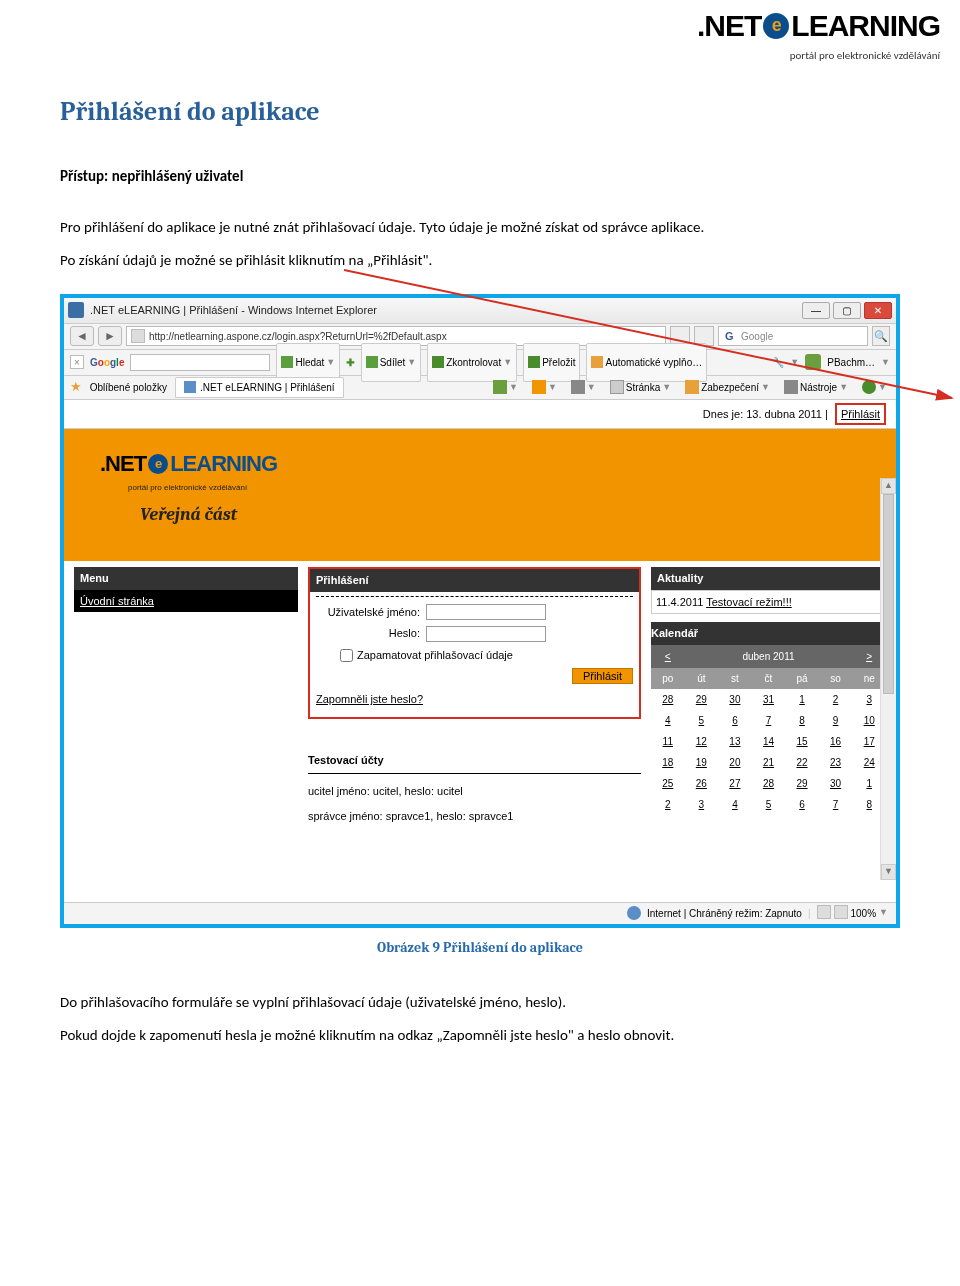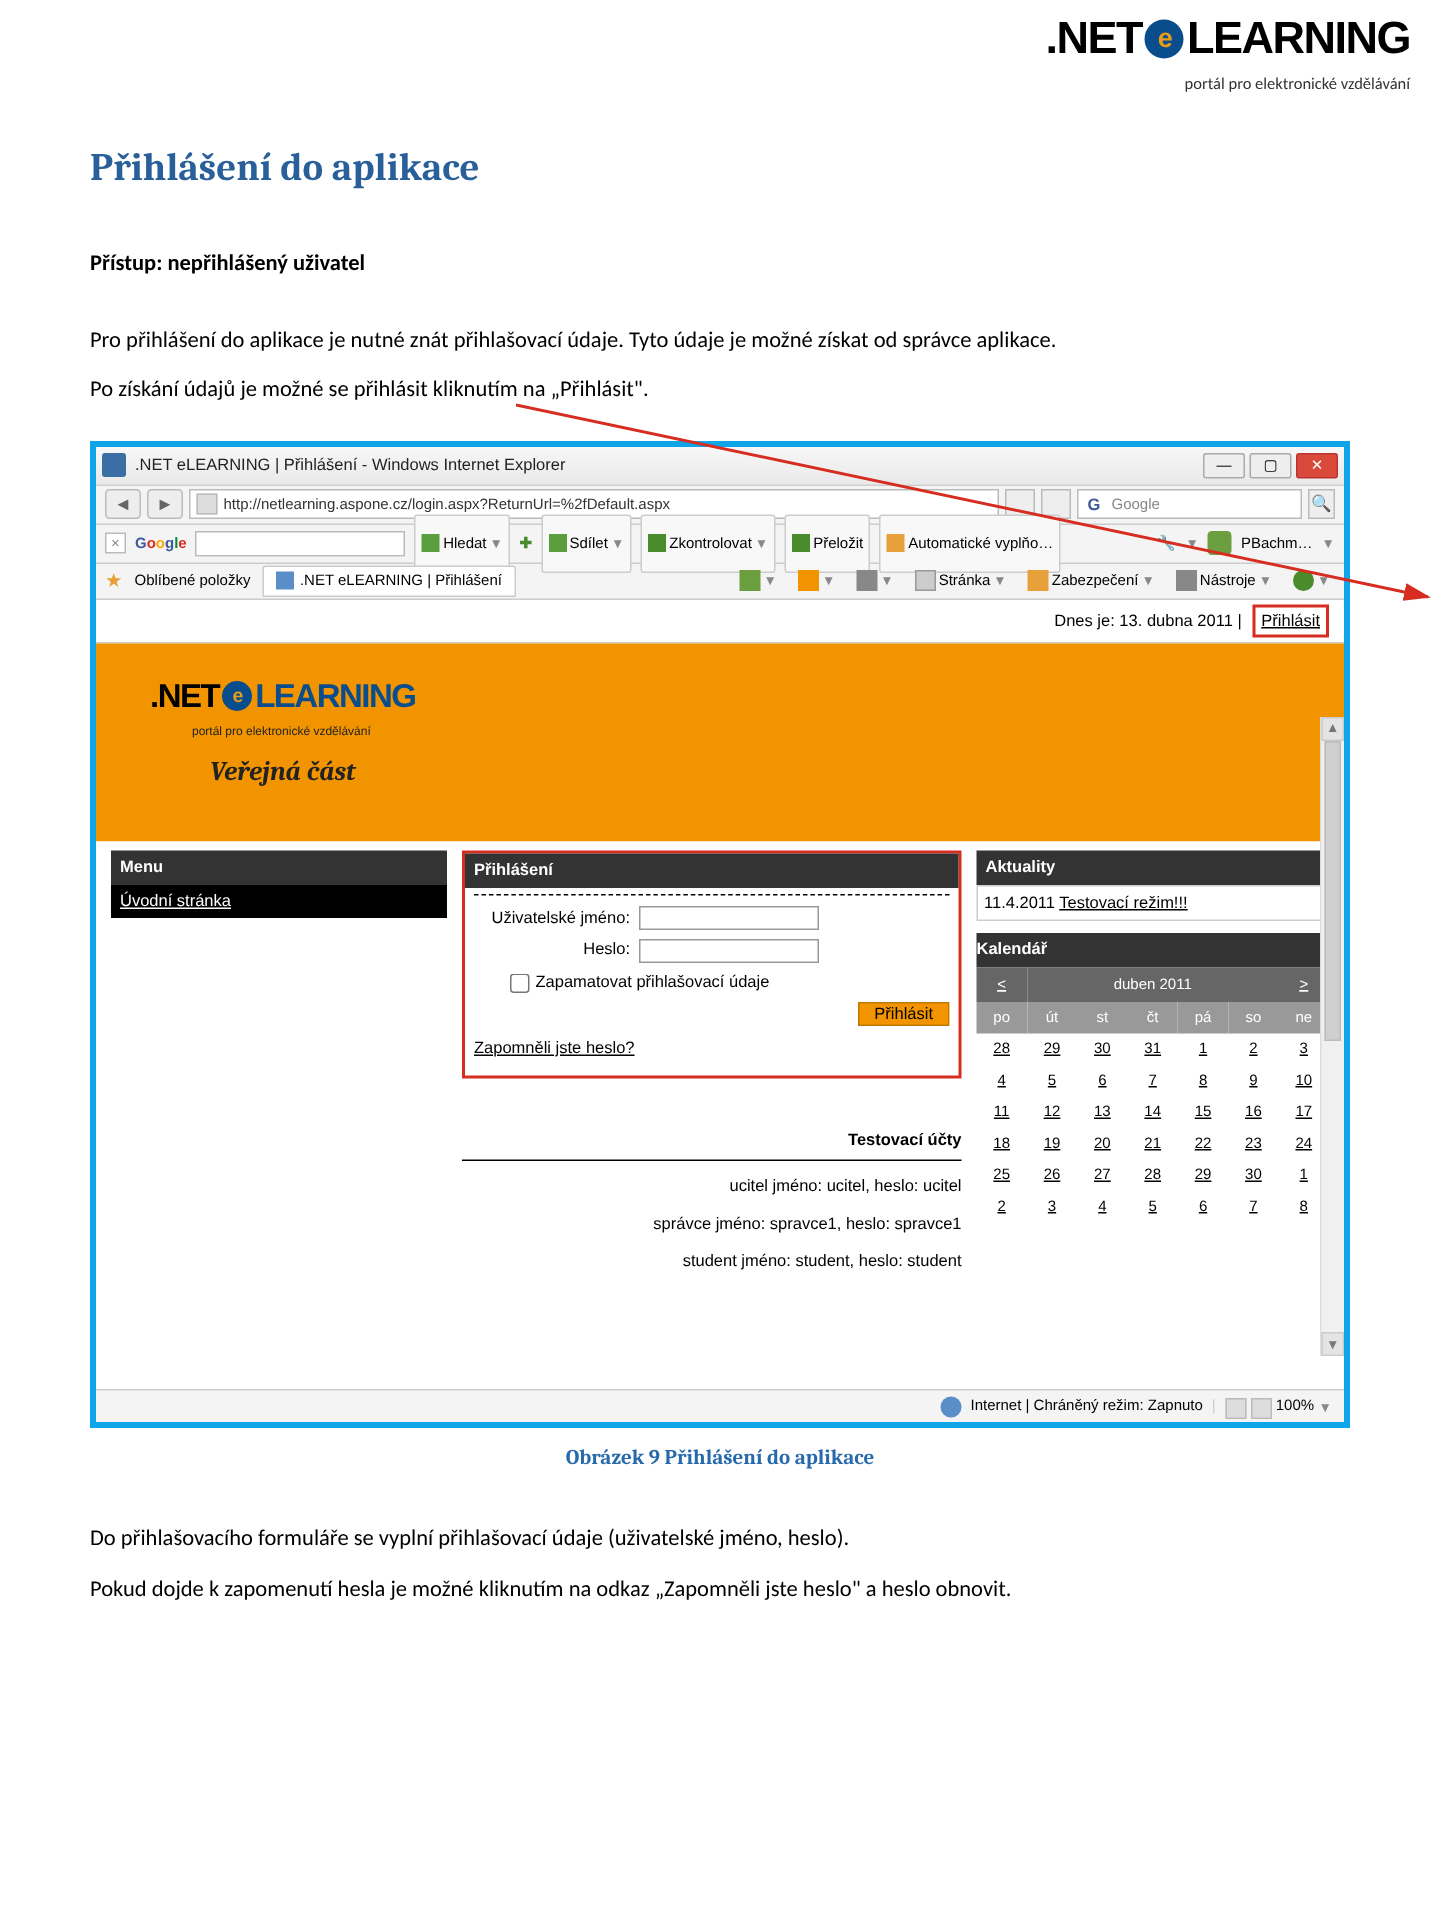--- a/index.html
+++ b/index.html
@@ -214,42 +214,42 @@
   .frow{display:flex;align-items:center; margin:3px 0; font-size:11px;}
   .frow label{width:110px;text-align:right;padding-right:6px;}
   .frow input[type=text],.frow input[type=password]{width:120px;height:16px;border:1px solid #999;}
   .frow.chk{margin-left:20px;}
   .frow.chk input{margin-right:4px;}
   .btn-login{
     float:right; background:#f29400; border:1px solid #c07800; padding:1px 10px;
     font-size:11px; font-family:inherit;
   }
   .forgot{text-decoration:underline;font-size:11px;}
-  .test-acc { margin-top:30px;text-align:right; }
+  .test-acc { margin-top:30px; }
   .test-acc .blk-hdr{font-weight:700;font-size:11px;color:#000;background:none;padding:2px 0;}
   .test-acc hr{border:none;border-top:1px solid #000;margin:2px 0 8px 0;}
   .test-acc p{margin:6px 0;font-size:11px;}
   .akt-body{background:#fff;border:1px solid #ccc;padding:2px 4px;font-size:11px;}
   .akt-body a{text-decoration:underline;color:#000;}
   .cal { margin-top:8px;}
   .cal-hdr{background:#333;color:#fff;padding:2px 0;font-weight:700;font-size:11px;}
   .cal table{width:100%;border-collapse:collapse;font-size:10px;}
   .cal th,.cal td{text-align:center;padding:2px 0;text-decoration:underline;}
   .cal .month-row td{background:#666;color:#fff;padding:3px 0;}
   .cal .month-row a{color:#fff;text-decoration:underline;}
   .cal .dh td{background:#999;color:#fff;text-decoration:none;text-align:center;}
   .whitespace{height:60px;}
   .statusbar{
     height:22px;border-top:1px solid #ccc;background:#f4f4f4;
     display:flex;align-items:center;font-size:10px;padding:0 8px;gap:6px;
   }
   .statusbar .spacer{flex:1;}
   .statusbar .globe{width:14px;height:14px;background:#5a8ec7;border-radius:50%;}
   .statusbar .sep{color:#ccc;}
-  .statusbar .zoom{display:flex;align-items:flex-end;gap:3px;}
+  .statusbar .zoom{display:flex;align-items:flex-start;gap:3px;}
   .statusbar .zi{width:14px;height:14px;background:#ddd;border:1px solid #bbb;}
   .arrow-line {
     position:absolute; pointer-events:none; z-index:10;
   }
   .caption{
     text-align:center; color:#266aab; font-weight:700;
     font-family: Cambria, Georgia, serif; font-size:14px; margin:8px 0 30px 0;
   }
   .scrollbar-edge{
     position:absolute; right:0; top:78px; bottom:22px; width:16px;
@@ -446,21 +446,20 @@
                 <button class="btn-login">Přihlásit</button>
               </div>
             <div style="clear:both;height:6px;"></div>
             <a class="forgot">Zapomněli jste heslo?</a>
           </div>
           <div class="test-acc">
             <div class="blk-hdr">Testovací účty</div>
             <hr>
             <p>ucitel jméno: ucitel, heslo: ucitel</p>
             <p>správce jméno: spravce1, heslo: spravce1</p>
-            <p>student jméno: student, heslo: student</p>
           </div>
         </div>
 
         <div class="col-side">
           <div class="blk-hdr">Aktuality</div>
           <div class="akt-body">
             <span>11.4.2011</span>
             <a>Testovací režim!!!</a>
           </div>
           <div class="cal">

